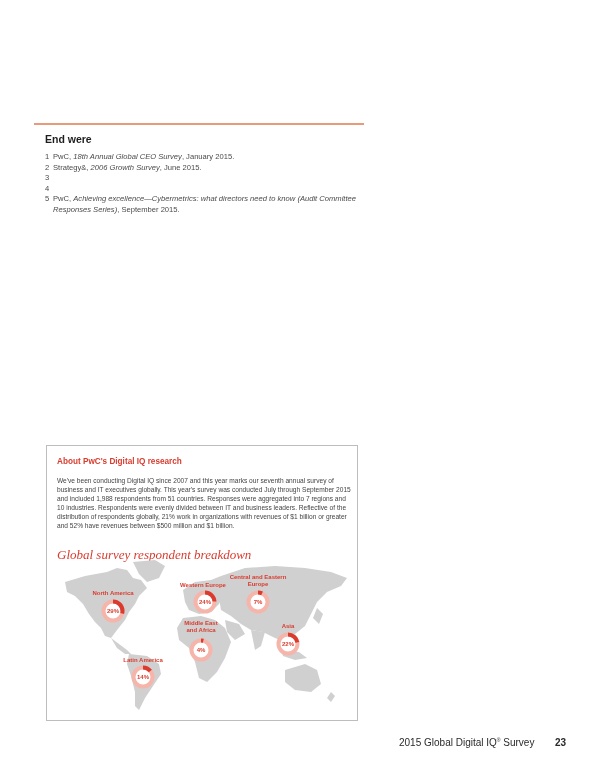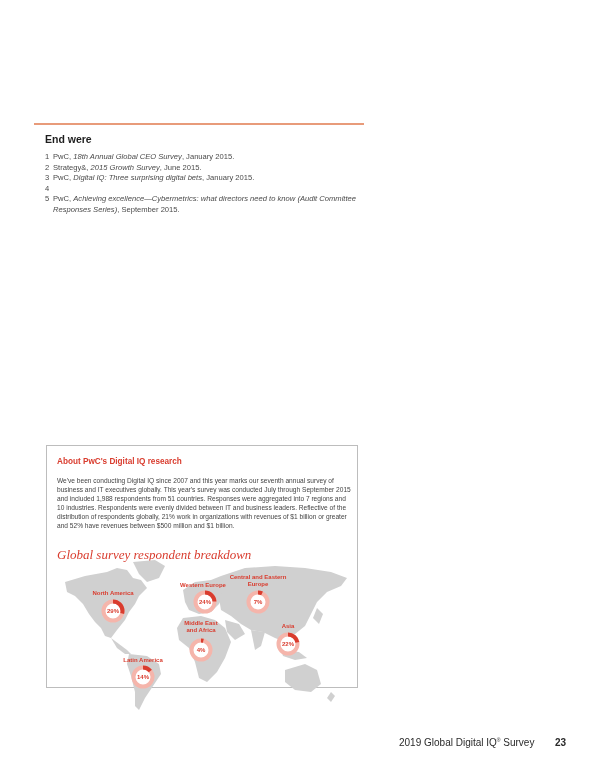--- a/index.html
+++ b/index.html
@@ -4,46 +4,45 @@
   <style>
     html, body { margin: 0; padding: 0; background: #ffffff; }
     body { width: 600px; height: 776px; position: relative; overflow: hidden;
       font-family: "Liberation Sans", sans-serif; color: #3a3a3a; }
     .rule { position: absolute; left: 34px; top: 123px; width: 330px; height: 2px; background: #e07a4d; opacity: 0.75; }
     .en-title { position: absolute; left: 45px; top: 133px; font-size: 10.5px; font-weight: bold; color: #1e1e1e; }
     .en-list { position: absolute; left: 45px; top: 152px; width: 330px; font-size: 7.6px; line-height: 10.6px; color: #4a4a4a; }
     .en-item { display: flex; }
     .en-num { width: 8px; flex: none; }
     .en-text i { font-style: italic; }
-    .about { position: absolute; left: 46px; top: 445px; width: 312px; height: 243px; border: 1px solid #bdbdbd; border-right-width: 1px; box-sizing: border-box; }
+    .about { position: absolute; left: 46px; top: 445px; width: 312px; height: 276px; border: 1px solid #bdbdbd; border-right-width: 1px; box-sizing: border-box; }
     .about-title { position: absolute; left: 10px; top: 11px; font-size: 8.2px; font-weight: bold; color: #d93c2e; }
     .about-body { position: absolute; left: 10px; top: 30px; width: 298px; font-size: 6.6px; line-height: 9.1px; color: #444; }
     .map-title { position: absolute; left: 10px; top: 101px; font-family: "Liberation Serif", serif; font-style: italic; font-size: 13px; color: #d93c2e; }
     .map { position: absolute; left: 8px; top: 112px; width: 300px; height: 160px; }
     .footer { position: absolute; top: 737px; font-size: 10px; color: #2a2a2a; }
     .footer sup { font-size: 5px; }
   </style>
 </head>
 <body>
 
 <div class="rule"></div>
 
 <div class="en-title">End were</div>
 <div class="en-list" id="en-list">
     <div class="en-item">
       <span class="en-num">1</span>
       <span class="en-text">PwC, <i>18th Annual Global CEO Survey</i>, January 2015.</span>
     </div>
     <div class="en-item">
       <span class="en-num">2</span>
-      <span class="en-text">Strategy&amp;, <i>2015 Growth Survey</i>, June 2015.</span>
+      <span class="en-text">Strategy&amp;, <i>2006 Growth Survey</i>, June 2015.</span>
     </div>
     <div class="en-item">
       <span class="en-num">3</span>
-      <span class="en-text">PwC, <i>Digital IQ: Three surprising digital bets</i>, January 2015.</span>
     </div>
     <div class="en-item">
       <span class="en-num">4</span>
     </div>
     <div class="en-item">
       <span class="en-num">5</span>
       <span class="en-text">PwC, <i>Achieving excellence—Cybermetrics: what directors need to know (Audit Committee Responses Series)</i>, September 2015.</span>
     </div>
   </div>
 
@@ -117,15 +116,15 @@
           <circle cx="88" cy="119" r="9.5" fill="#ffffff" stroke="#f5b5ab" stroke-width="4"></circle>
           <circle cx="88" cy="119" r="9.5" fill="none" stroke="#d93c2e" stroke-width="4" stroke-dasharray="8.356636458548849 59.690260418206066" transform="rotate(-90 88 119)"></circle>
           <text x="88" y="121.2" text-anchor="middle" font-size="6" font-weight="bold" fill="#d93c2e" font-family="Liberation Sans, sans-serif">14%</text>
           <text x="88" y="104" text-anchor="middle" font-size="6" font-weight="bold" fill="#d93c2e" font-family="Liberation Sans, sans-serif">Latin America</text>
         </g>
       </g>
   </svg>
 </div>
 
 <div class="footer" style="left:399px;">
-  <span>2019 Global Digital IQ</span><sup>®</sup><span> Survey</span>
+  <span>2015 Global Digital IQ</span><sup>®</sup><span> Survey</span>
 </div>
 <div class="footer" style="left:555px;font-weight:bold;">23</div>
 
 </body></html>

